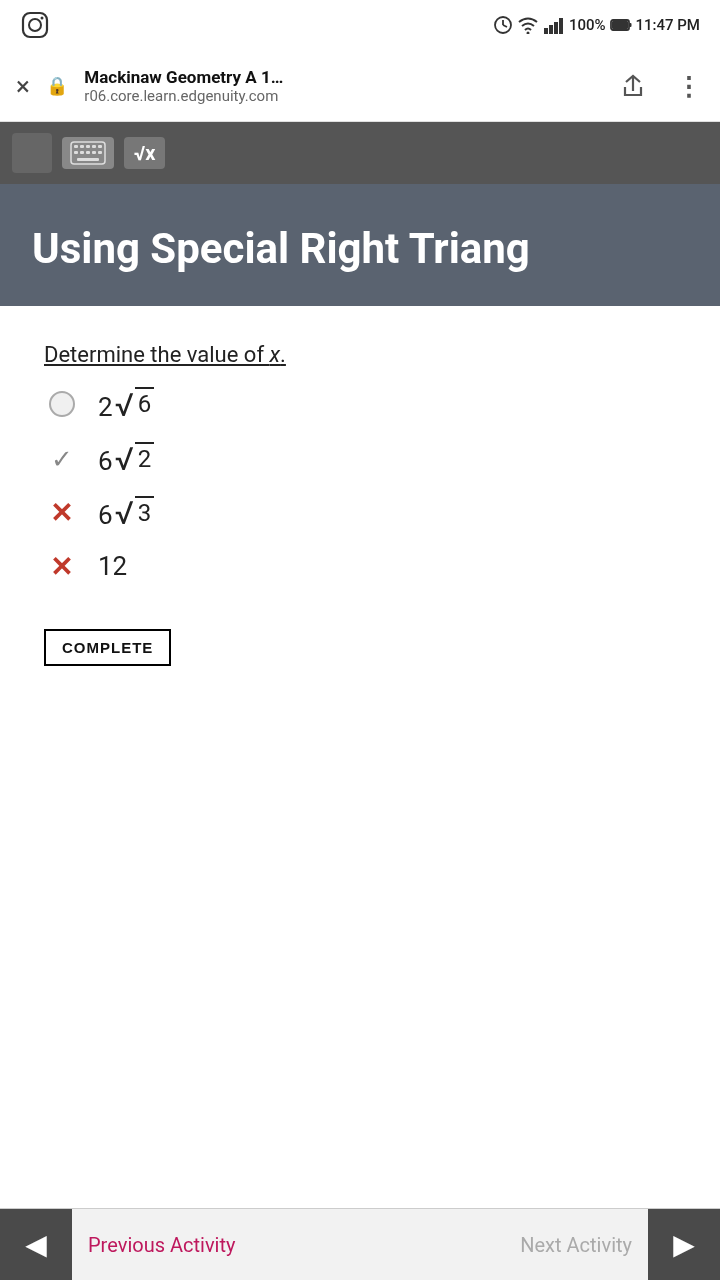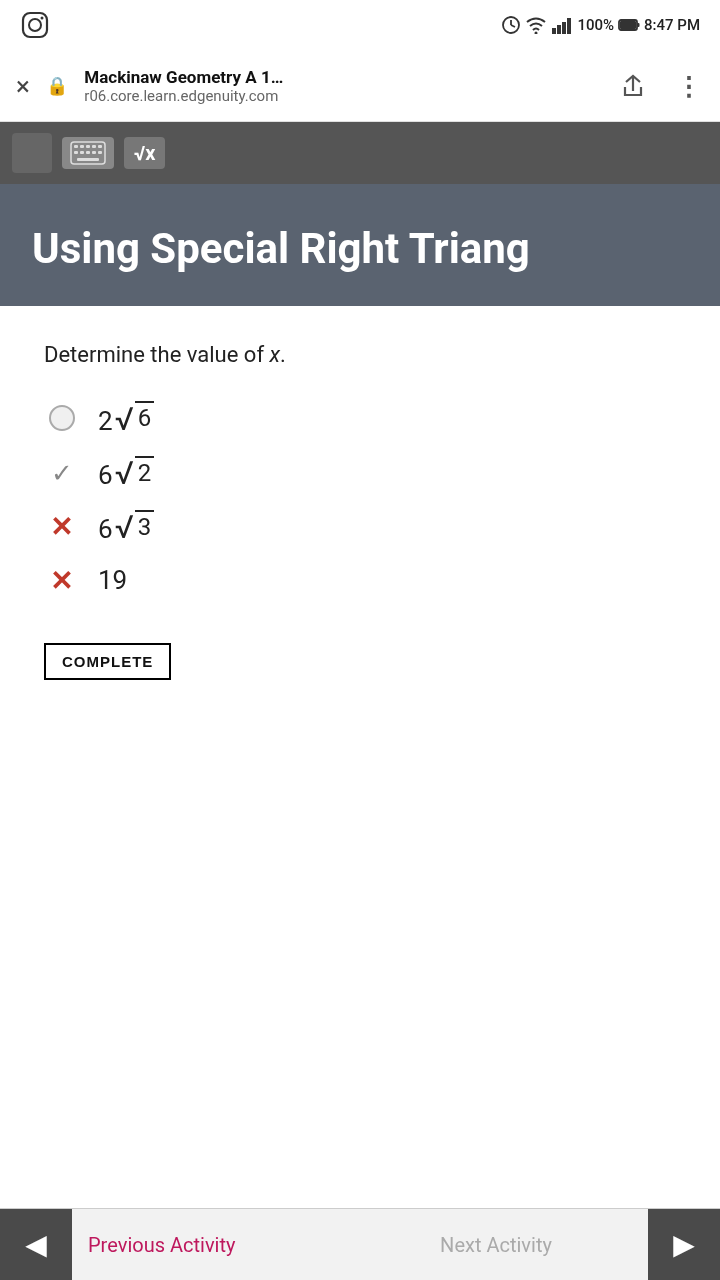--- a/index.html
+++ b/index.html
@@ -116,21 +116,22 @@
 
     
     .main-content {
       width: 720px;
       background: #fff;
       padding: 36px 44px 60px 44px;
     }
     .question-text {
       font-size: 22px;
       color: #222;
-      margin-bottom: 28px;
+      margin-bottom: 14px;
+      text-decoration: underline;
     }
     .question-text i {
       font-style: italic;
     }
 
     
     .answer-options {
       display: flex;
       flex-direction: column;
       gap: 8px;
@@ -241,21 +242,21 @@
       font-size: 20px;
       color: #be185d;
       flex: 1;
       text-align: left;
       padding-left: 16px;
     }
     .nav-label-right {
       font-size: 20px;
       color: #aaa;
       flex: 1;
-      text-align: center;
+      text-align: right;
       padding-right: 16px;
     }
 
     
     .bottom-spacer {
       height: 80px;
     }
   </style>
 </head>
 <body>
@@ -290,21 +291,21 @@
       <rect x="11" y="6" width="4" height="12" fill="#333"></rect>
       <rect x="16" y="2" width="4" height="16" fill="#333"></rect>
     </svg>
     <span style="font-size:15px;font-weight:500;color:#222;">100%</span>
 
     <svg width="22" height="14" viewBox="0 0 22 14">
       <rect x="1" y="2" width="18" height="10" rx="2" fill="none" stroke="#333" stroke-width="1.8"></rect>
       <rect x="2" y="3" width="16" height="8" rx="1" fill="#333"></rect>
       <rect x="19" y="5" width="2.5" height="4" rx="1" fill="#333"></rect>
     </svg>
-    <span style="font-size:15px;font-weight:500;color:#222;">8:47 PM</span>
+    <span style="font-size:15px;font-weight:500;color:#222;">11:47 PM</span>
   </div>
 </div>
 
 <div class="browser-bar">
   <span class="browser-close">×</span>
   <span class="browser-lock">🔒</span>
   <div class="browser-title-block">
     <span class="browser-title">Mackinaw Geometry A 1…</span>
     <span class="browser-url">r06.core.learn.edgenuity.com</span>
   </div>
@@ -391,21 +392,21 @@
           <span class="radical-num">3</span>
         </span>
       </div>
     </div>
 
     <div class="answer-row">
       <div class="answer-indicator">
         <span class="x-mark-red">✕</span>
       </div>
       <div class="math-expr">
-        <span class="coeff">19</span>
+        <span class="coeff">12</span>
       </div>
     </div>
 
   </div>
 
   
   <button class="complete-btn">COMPLETE</button>
 
 </div>
 

